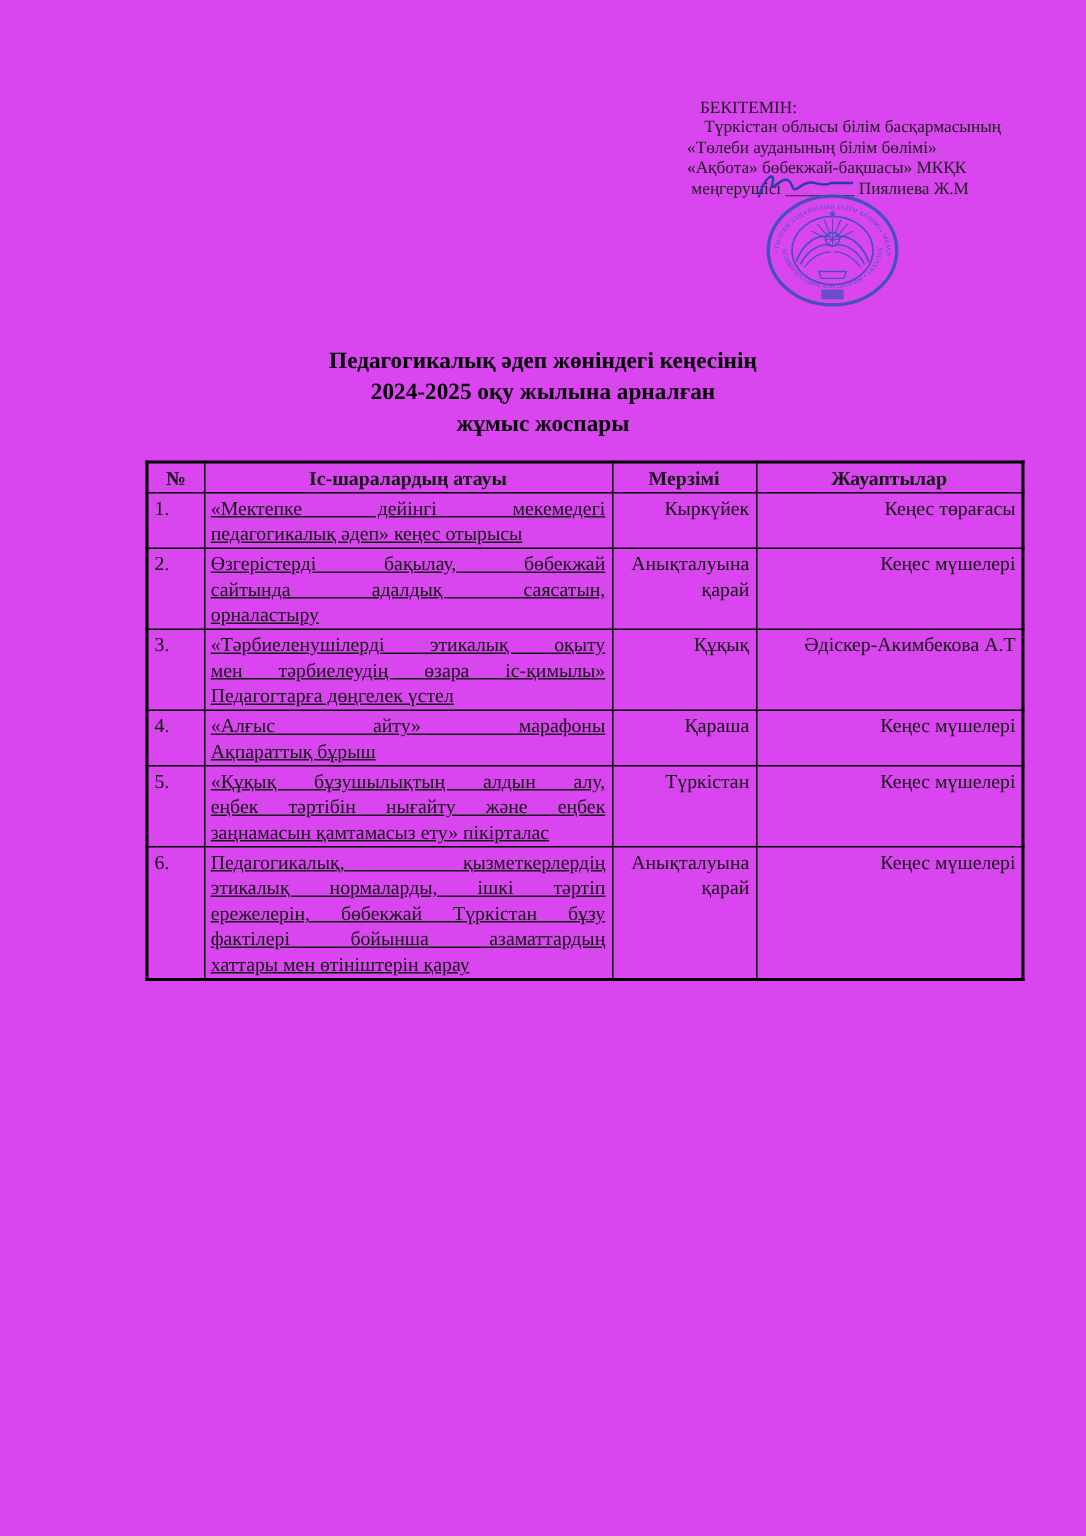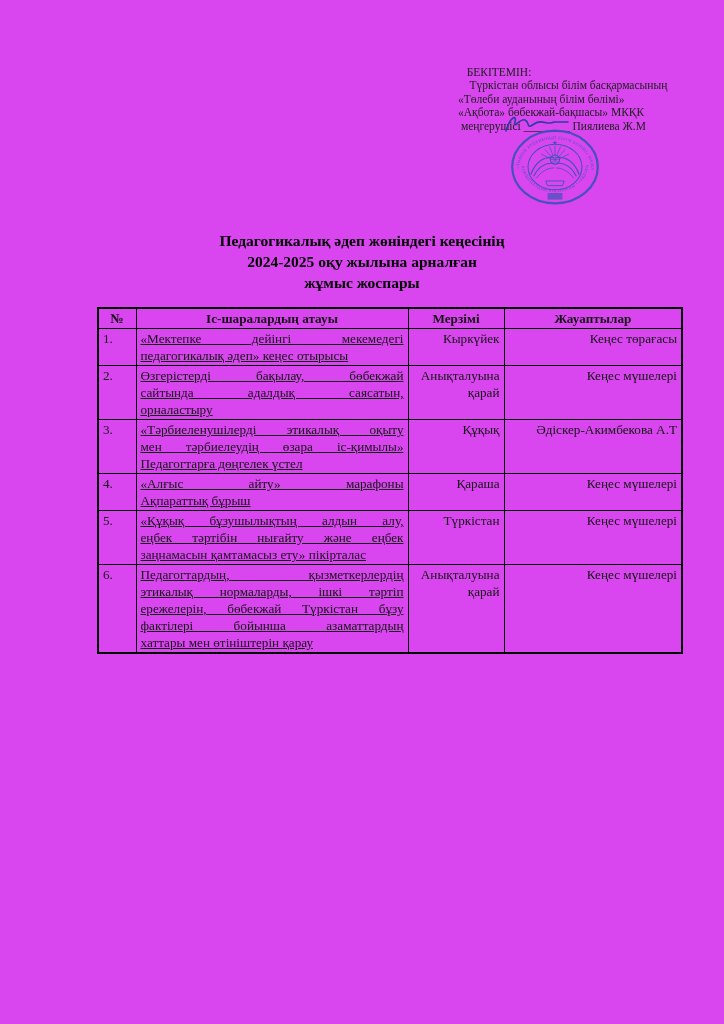--- a/index.html
+++ b/index.html
@@ -142,21 +142,21 @@
             <div class="act-line stretch">«Құқық бұзушылықтың алдын алу,</div>
             <div class="act-line stretch">еңбек тәртібін нығайту және еңбек</div>
             <div class="act-line">заңнамасын қамтамасыз ету» пікірталас</div>
           </td>
           <td class="cell-term">Түркістан</td>
           <td class="cell-resp">Кеңес мүшелері</td>
         </tr>
         <tr>
           <td class="cell-num">6.</td>
           <td class="cell-activity">
-            <div class="act-line stretch">Педагогтардың, қызметкерлердің</div>
+            <div class="act-line stretch">Педагогикалық, қызметкерлердің</div>
             <div class="act-line stretch">этикалық нормаларды, ішкі тәртіп</div>
             <div class="act-line stretch">ережелерін, бөбекжай Түркістан бұзу</div>
             <div class="act-line stretch">фактілері бойынша азаматтардың</div>
             <div class="act-line">хаттары мен өтініштерін қарау</div>
           </td>
           <td class="cell-term">Анықталуына қарай</td>
           <td class="cell-resp">Кеңес мүшелері</td>
         </tr>
       </tbody>
   </table>

